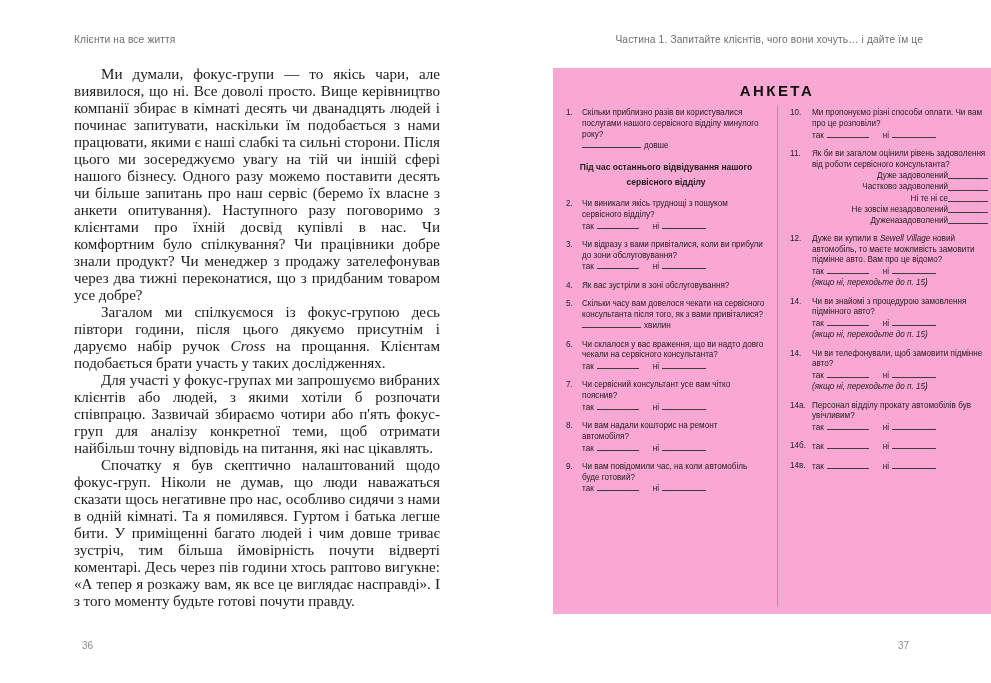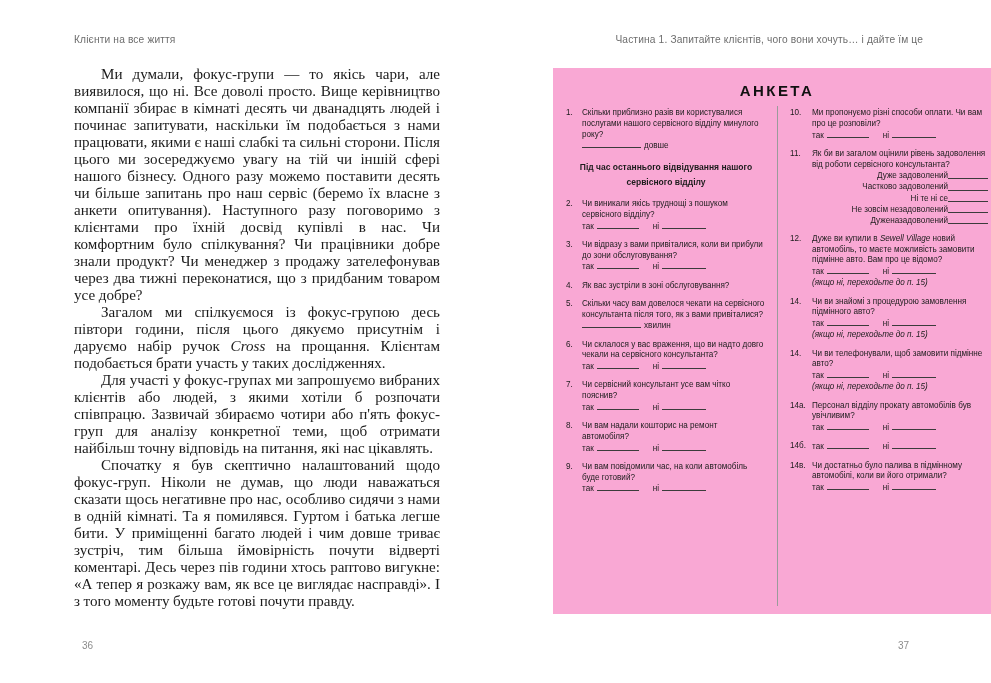--- a/index.html
+++ b/index.html
@@ -377,21 +377,20 @@
             <span class="q-body">
               <span class="ans-row">
                 <span>так</span><span class="blank w-yes"></span><span>ні</span><span class="blank w-no"></span>
               </span>
             </span>
           </div>
 
           <div class="q">
             <span class="q-num wide">14в.</span>
             <span class="q-body">
-              <span class="q-text">Чи достатньо було палива в підмінному автомобілі, коли ви його отримали?</span>
               <span class="ans-row">
                 <span>так</span><span class="blank w-yes"></span><span>ні</span><span class="blank w-no"></span>
               </span>
             </span>
           </div>
 
         </div>
       </div>
     </div>
 

